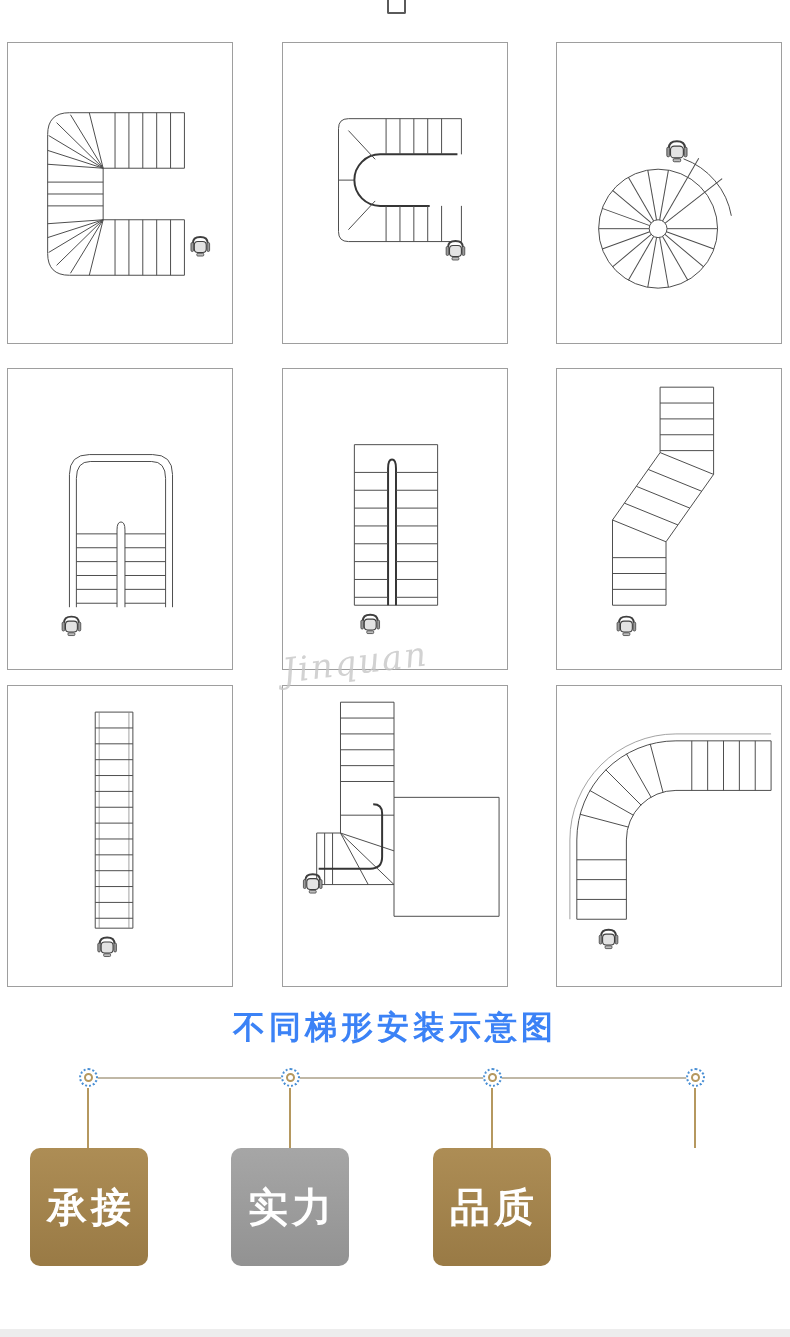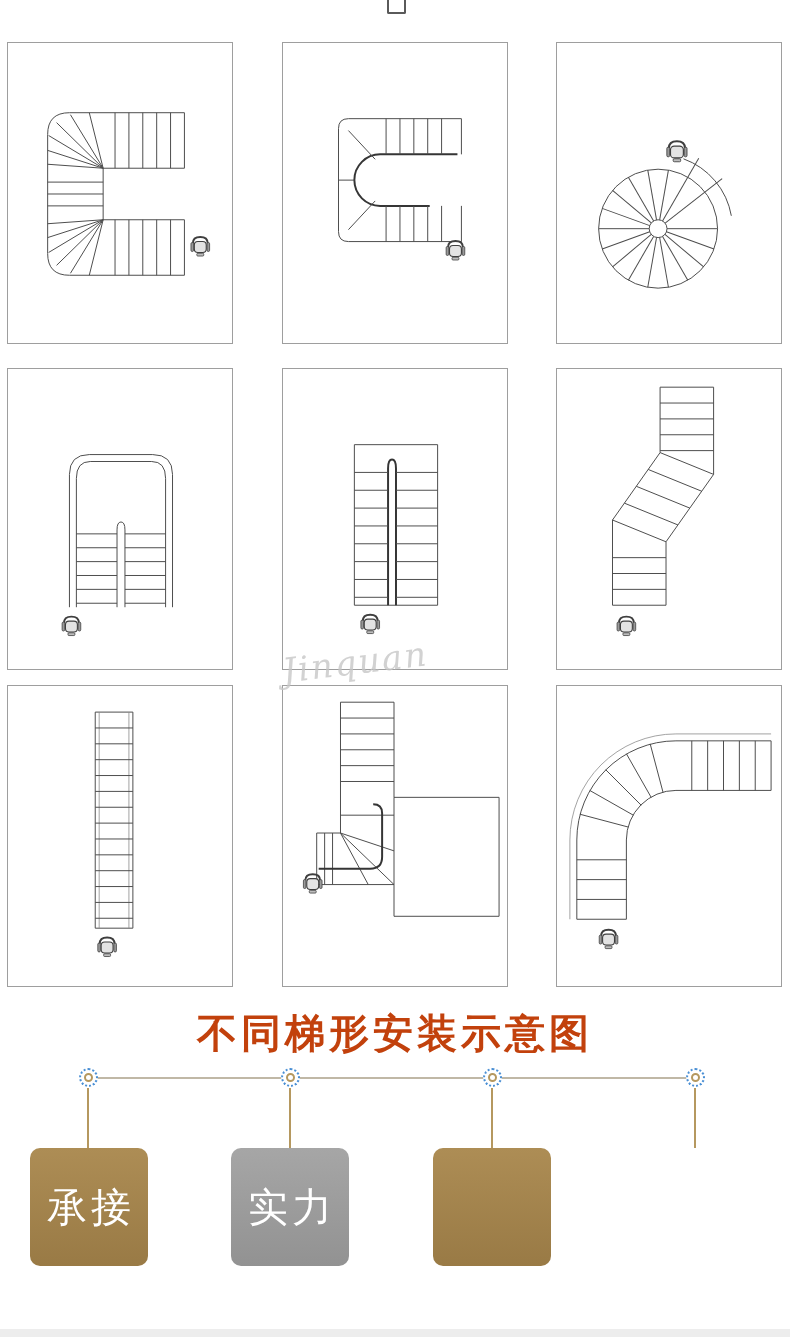--- a/index.html
+++ b/index.html
@@ -19,34 +19,34 @@
   .top-artifact{position:absolute;left:387px;top:0;width:15px;height:12px;
         border:2px solid #5a5a5a;border-top:none;border-radius:0 0 2px 2px;}
 
   
   .watermark{position:absolute;left:282px;top:642px;font-family:"DejaVu Serif",serif;
         font-style:italic;font-size:34px;color:#c7c7c7;opacity:.8;letter-spacing:2px;
         transform:rotate(-7deg);}
 
   
   .title{position:absolute;left:0;top:1006px;width:100%;text-align:center;
-        font-size:40px;font-weight:bold;color:#c2410c;letter-spacing:4px;}
+        font-size:32px;font-weight:bold;color:#3b82f6;letter-spacing:4px;}
 
   
   .hline{position:absolute;left:87px;top:1077px;width:608px;height:2px;background:#c0b8a6;}
   .node{position:absolute;top:1068px;width:15px;height:15px;background:#fff;
         border:2px dotted #4a8fd4;border-radius:50%;display:flex;align-items:center;
         justify-content:center;box-sizing:content-box;}
   .node::after{content:"";width:5px;height:5px;border:2px solid #b5985f;border-radius:50%;}
   .vline{position:absolute;top:1088px;width:2px;height:60px;background:#b5985f;}
 
   
   .badge{position:absolute;top:1148px;width:118px;height:118px;border-radius:10px;
         display:flex;flex-direction:row;align-items:center;justify-content:center;
-        color:#fff;font-weight:normal;font-size:40px;line-height:1.25;letter-spacing:4px;
+        color:#fff;font-weight:bold;font-size:40px;line-height:1.25;letter-spacing:4px;
         text-indent:4px;}
   .badge.brown{background:linear-gradient(180deg,#ad8d55,#997a45);}
   .badge.gray{background:linear-gradient(180deg,#a6a6a6,#929292);justify-content:center;}
 
   .bottom-strip{position:absolute;left:0;top:1329px;width:100%;height:8px;background:#ededed;}
 </style>
 </head>
 <body>
 
 <div id="screen">
@@ -203,16 +203,17 @@
   <div class="vline" style="left:491px"></div>
   <div class="vline" style="left:694px"></div>
 
   <div class="badge brown" style="left:30px">
     <span>承接</span>
   </div>
   <div class="badge gray" style="left:231px">
     <span>实力</span>
   </div>
   <div class="badge brown" style="left:433px">
+    <span>品质</span>
   </div>
 
   <div class="bottom-strip"></div>
 </div>
 
 </body></html>

